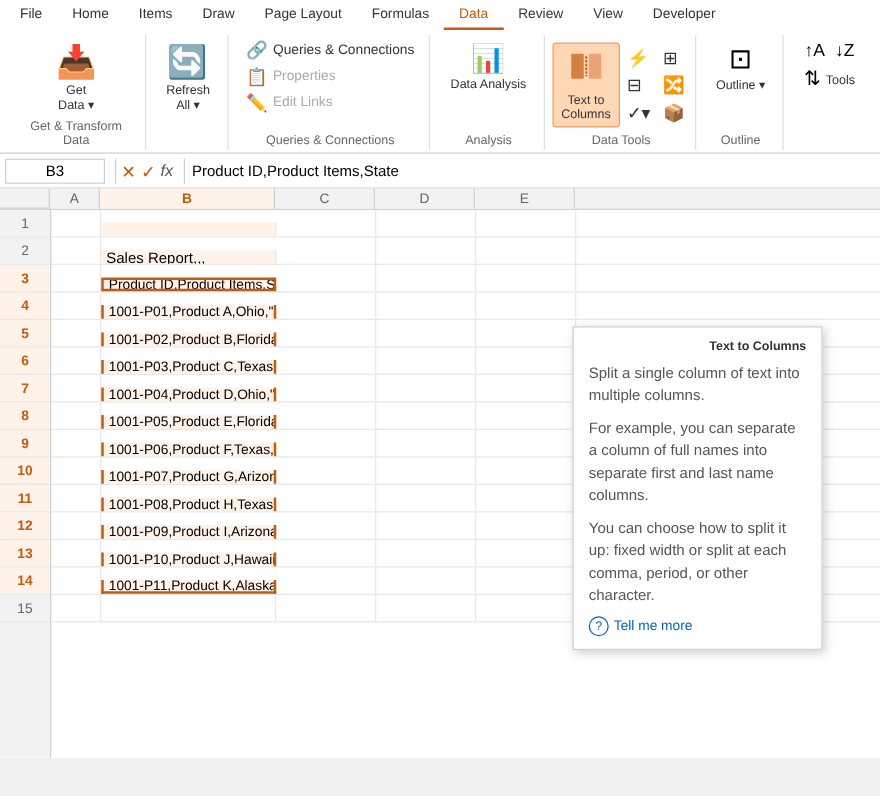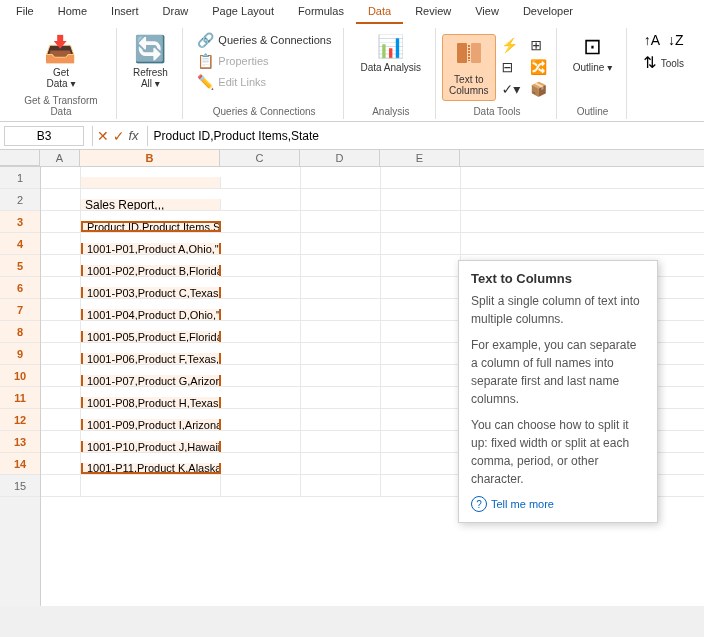--- a/index.html
+++ b/index.html
@@ -42,35 +42,35 @@
     .grid-row { display: flex; border-bottom: 1px solid #e8e8e8; height: 22px; min-height: 22px; }
     .cell { border-right: 1px solid #e8e8e8; padding: 2px 4px; font-size: 12px; display: flex; align-items: center; overflow: hidden; white-space: nowrap; }
     .cell.col-a { width: 40px; min-width: 40px; }
     .cell.col-b { width: 140px; min-width: 140px; }
     .cell.col-c { width: 80px; min-width: 80px; }
     .cell.col-d { width: 80px; min-width: 80px; }
     .cell.col-e { width: 80px; min-width: 80px; }
 
     
     .tooltip-box { position: absolute; top: 110px; left: 458px; width: 200px; background: #fff; border: 1px solid #d0d0d0; box-shadow: 2px 2px 8px rgba(0,0,0,0.2); padding: 10px 12px; z-index: 100; font-size: 12px; }
-    .tooltip-title { font-size: 13px; font-weight: bold; color: #333; margin-bottom: 6px; }
+    .tooltip-title { font-size: 10px; font-weight: bold; color: #333; margin-bottom: 6px; text-align: right; }
     .tooltip-text { color: #555; line-height: 1.5; margin-bottom: 8px; }
     .tooltip-link { display: flex; align-items: center; gap: 4px; color: #0563c1; cursor: pointer; font-size: 11px; }
     .col-b-selected { background: #fff2e8 !important; margin-top: 10px; }
     .btn-active-bg { background: #ffd7b5 !important; border: 1px solid #e8a060 !important; }
   </style>
 </head>
 <body>
 
 <div style="width:704px;height:606px;display:flex;flex-direction:column;background:#fff;">
 
   <div class="ribbon-tabs">
     <div class="ribbon-tab">File</div>
     <div class="ribbon-tab">Home</div>
-    <div class="ribbon-tab">Insert</div>
+    <div class="ribbon-tab">Items</div>
     <div class="ribbon-tab">Draw</div>
     <div class="ribbon-tab">Page Layout</div>
     <div class="ribbon-tab">Formulas</div>
     <div class="ribbon-tab active">Data</div>
     <div class="ribbon-tab">Review</div>
     <div class="ribbon-tab">View</div>
     <div class="ribbon-tab">Developer</div>
   </div>
 
   <div class="ribbon-content" style="position:relative;">

